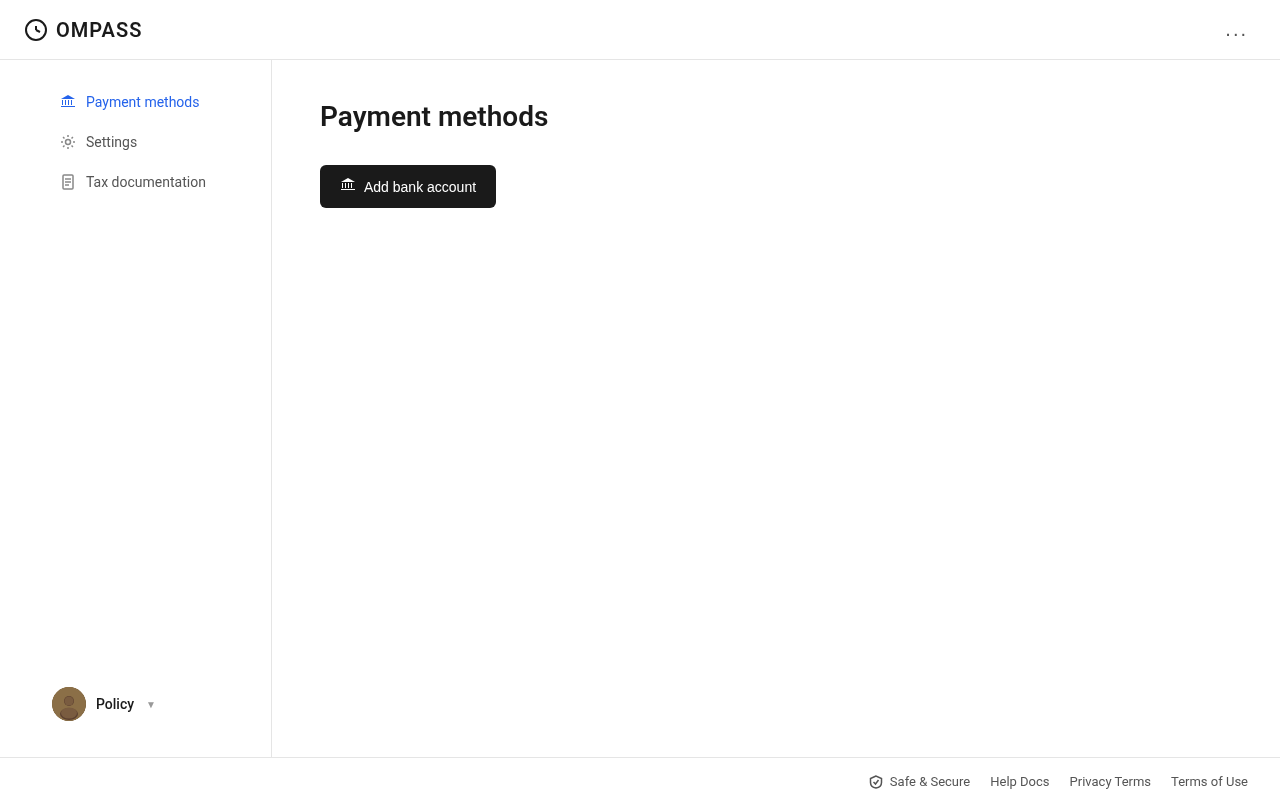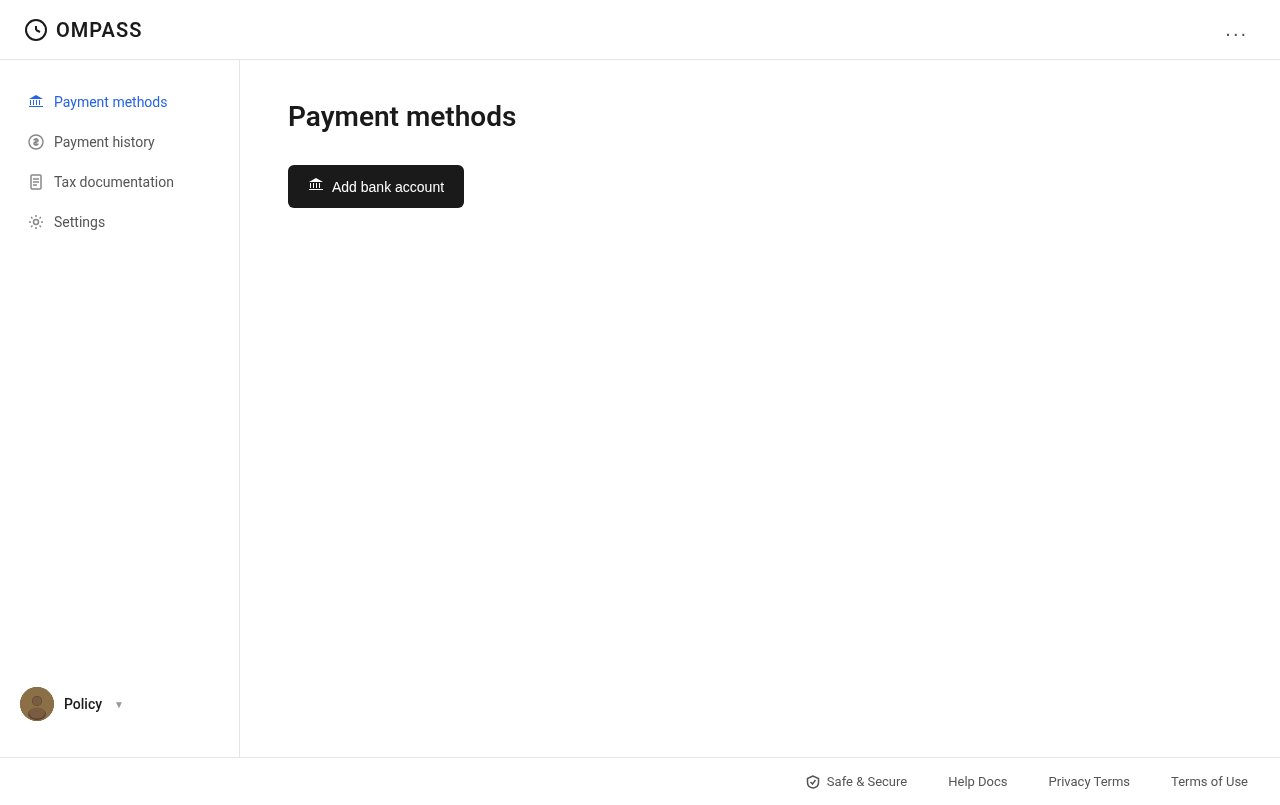--- a/index.html
+++ b/index.html
@@ -52,20 +52,21 @@
       color: #555;
       letter-spacing: 2px;
       padding: 4px 8px;
     }
 
     
     .main-layout {
       display: flex;
       flex: 1;
       overflow: hidden;
+      margin-left: 32px;
     }
 
     
     .sidebar {
       width: 240px;
       border-right: 1px solid #e5e5e5;
       padding: 24px 0;
       display: flex;
       flex-direction: column;
       justify-content: space-between;
@@ -204,21 +205,21 @@
     }
 
     
     .footer {
       height: 48px;
       border-top: 1px solid #e5e5e5;
       display: flex;
       align-items: center;
       justify-content: flex-end;
       padding: 0 32px;
-      gap: 41px;
+      gap: 20px;
       flex-shrink: 0;
     }
 
     .footer-item {
       display: flex;
       align-items: center;
       gap: 6px;
       font-size: 13px;
       color: #555;
       cursor: pointer;
@@ -261,50 +262,41 @@
 
       <a class="sidebar-item active">
         <span class="item-icon icon-blue">
           <svg width="16" height="16" viewBox="0 0 16 16" fill="currentColor">
             <path d="M8 1L1 5h14L8 1zM2 6h1v5H2V6zm3 0h1v5H5V6zm3 0h1v5H8V6zm3 0h1v5h-1V6zM1 12h14v1H1v-1z"></path>
           </svg>
         </span>
         <span>Payment methods</span>
       </a>
 
+
       <a class="sidebar-item">
         <span class="item-icon icon-gray">
           <svg width="16" height="16" viewBox="0 0 16 16" fill="none" stroke="currentColor" stroke-width="1.5">
-            <circle cx="8" cy="8" r="7"></circle>
-            <path d="M8 4v8M6 6.5c0-1.1.9-1.5 2-1.5s2 .7 2 1.5S9.1 8 8 8s-2 .6-2 1.5S7 11 8 11s2-.5 2-1.5"></path>
+            <circle cx="8" cy="8" r="2.5"></circle>
+            <path d="M8 1v2M8 13v2M1 8h2M13 8h2M3.05 3.05l1.42 1.42M11.53 11.53l1.42 1.42M3.05 12.95l1.42-1.42M11.53 4.47l1.42-1.42"></path>
           </svg>
         </span>
-        <span>Payment history</span>
+        <span>Settings</span>
       </a>
 
       <a class="sidebar-item">
         <span class="item-icon icon-gray">
           <svg width="16" height="16" viewBox="0 0 16 16" fill="none" stroke="currentColor" stroke-width="1.5">
             <rect x="3" y="1" width="10" height="14" rx="1"></rect>
             <line x1="5" y1="5" x2="11" y2="5"></line>
             <line x1="5" y1="8" x2="11" y2="8"></line>
             <line x1="5" y1="11" x2="9" y2="11"></line>
           </svg>
         </span>
         <span>Tax documentation</span>
-      </a>
-
-      <a class="sidebar-item">
-        <span class="item-icon icon-gray">
-          <svg width="16" height="16" viewBox="0 0 16 16" fill="none" stroke="currentColor" stroke-width="1.5">
-            <circle cx="8" cy="8" r="2.5"></circle>
-            <path d="M8 1v2M8 13v2M1 8h2M13 8h2M3.05 3.05l1.42 1.42M11.53 11.53l1.42 1.42M3.05 12.95l1.42-1.42M11.53 4.47l1.42-1.42"></path>
-          </svg>
-        </span>
-        <span>Settings</span>
       </a>
     </nav>
 
     <div class="sidebar-user">
       <div class="avatar">
         <div class="avatar-img">
           <svg width="34" height="34" viewBox="0 0 34 34">
             <circle cx="17" cy="17" r="17" fill="#8B6F47"></circle>
             <circle cx="17" cy="14" r="5" fill="#5c4030"></circle>
             <ellipse cx="17" cy="27" rx="9" ry="6" fill="#5c4030"></ellipse>

